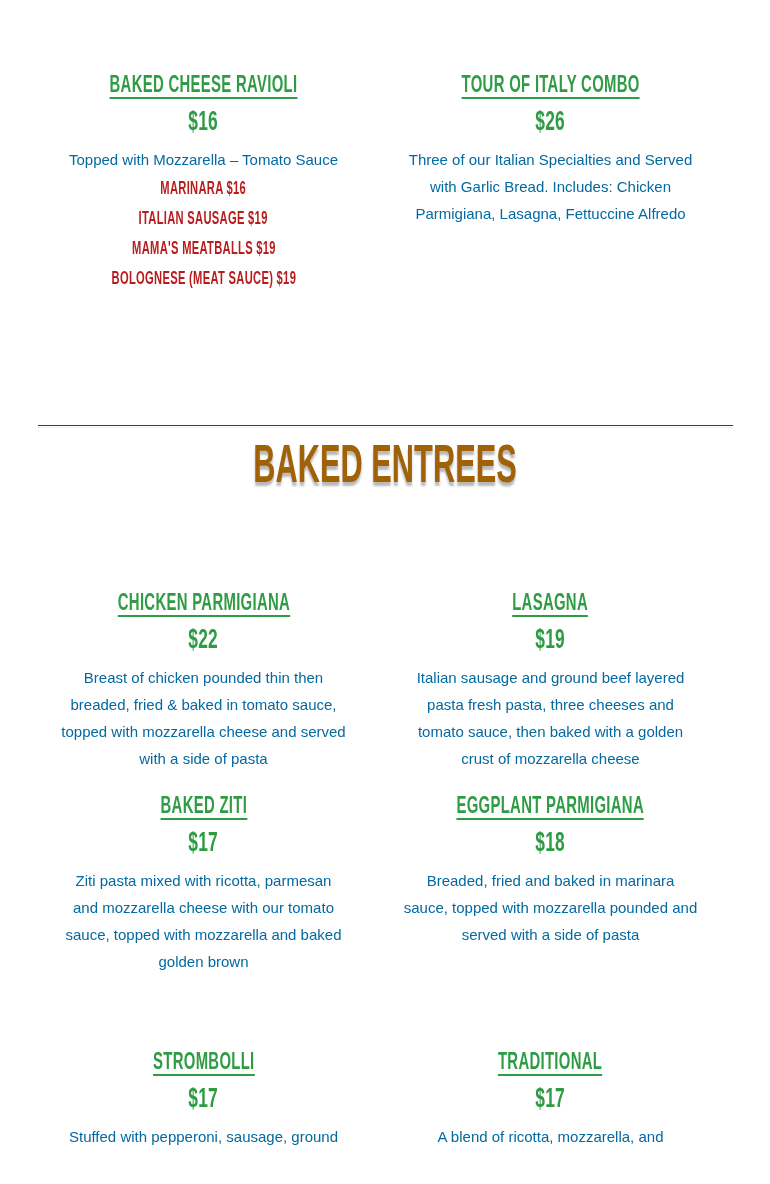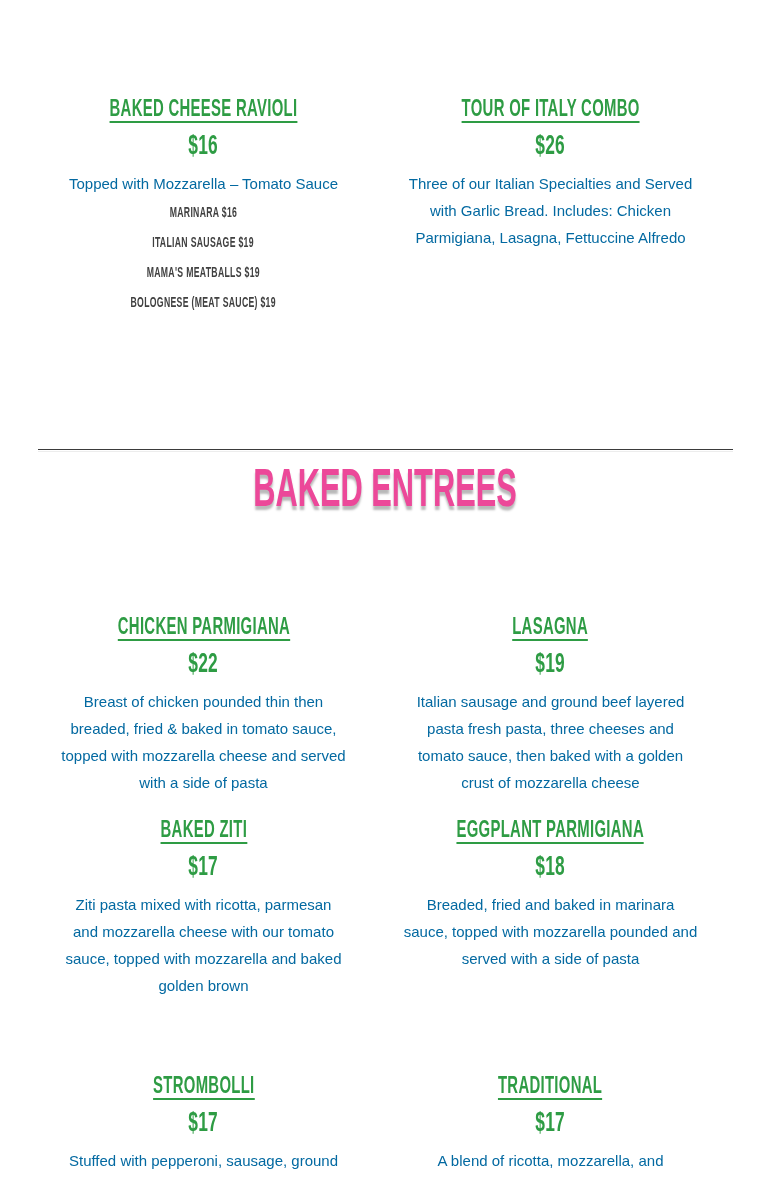--- a/index.html
+++ b/index.html
@@ -10,21 +10,21 @@
     background:#ffffff;
     display:flex; flex-direction:column;
     font-family:"Liberation Sans", sans-serif;
   }
   .row {
     display:grid;
     grid-template-columns:1fr 1fr;
     width:694px;
     margin-left:30px;
   }
-  .row-a { padding-top:96px; }
+  .row-a { padding-top:72px; }
   .row-1 { margin-top:97px; }
   .row-2 { margin-top:21px; }
   .row-3 { margin-top:74px; }
   .menu-item { text-align:center; }
 
   
   .sq {
     display:inline-block;
     transform:scaleX(0.62);
     transform-origin:50% 100%;
@@ -60,40 +60,40 @@
   }
   .item-desc {
     margin-top:11px;
     font-size:15px;
     line-height:27px;
     color:#0369a1;
   }
   .desc-line { display:block; }
   .variant-line {
     line-height:30px;
-    font-size:14px;
+    font-size:18px;
     font-weight:700;
-    color:#404040;
+    color:#b91c1c;
   }
   .divider {
     border:none;
     border-top:1px solid #3b3b3b;
     box-shadow:0 2px 0 rgba(0,0,0,0.07);
     height:0;
     width:695px;
     align-self:flex-start;
     margin:132px 0 0 38px;
   }
   .section-title {
     margin:8px 0 0;
     text-align:center;
     font-size:54px;
     line-height:59px;
     font-weight:700;
-    color:#ec4899;
+    color:#a16207;
   }
 </style>
 </head>
 <body>
 
 <div class="page">
 
   <div class="row row-a">
     <div class="menu-item">
       <h3 class="item-name"><span class="sq">BAKED CHEESE RAVIOLI</span></h3>

